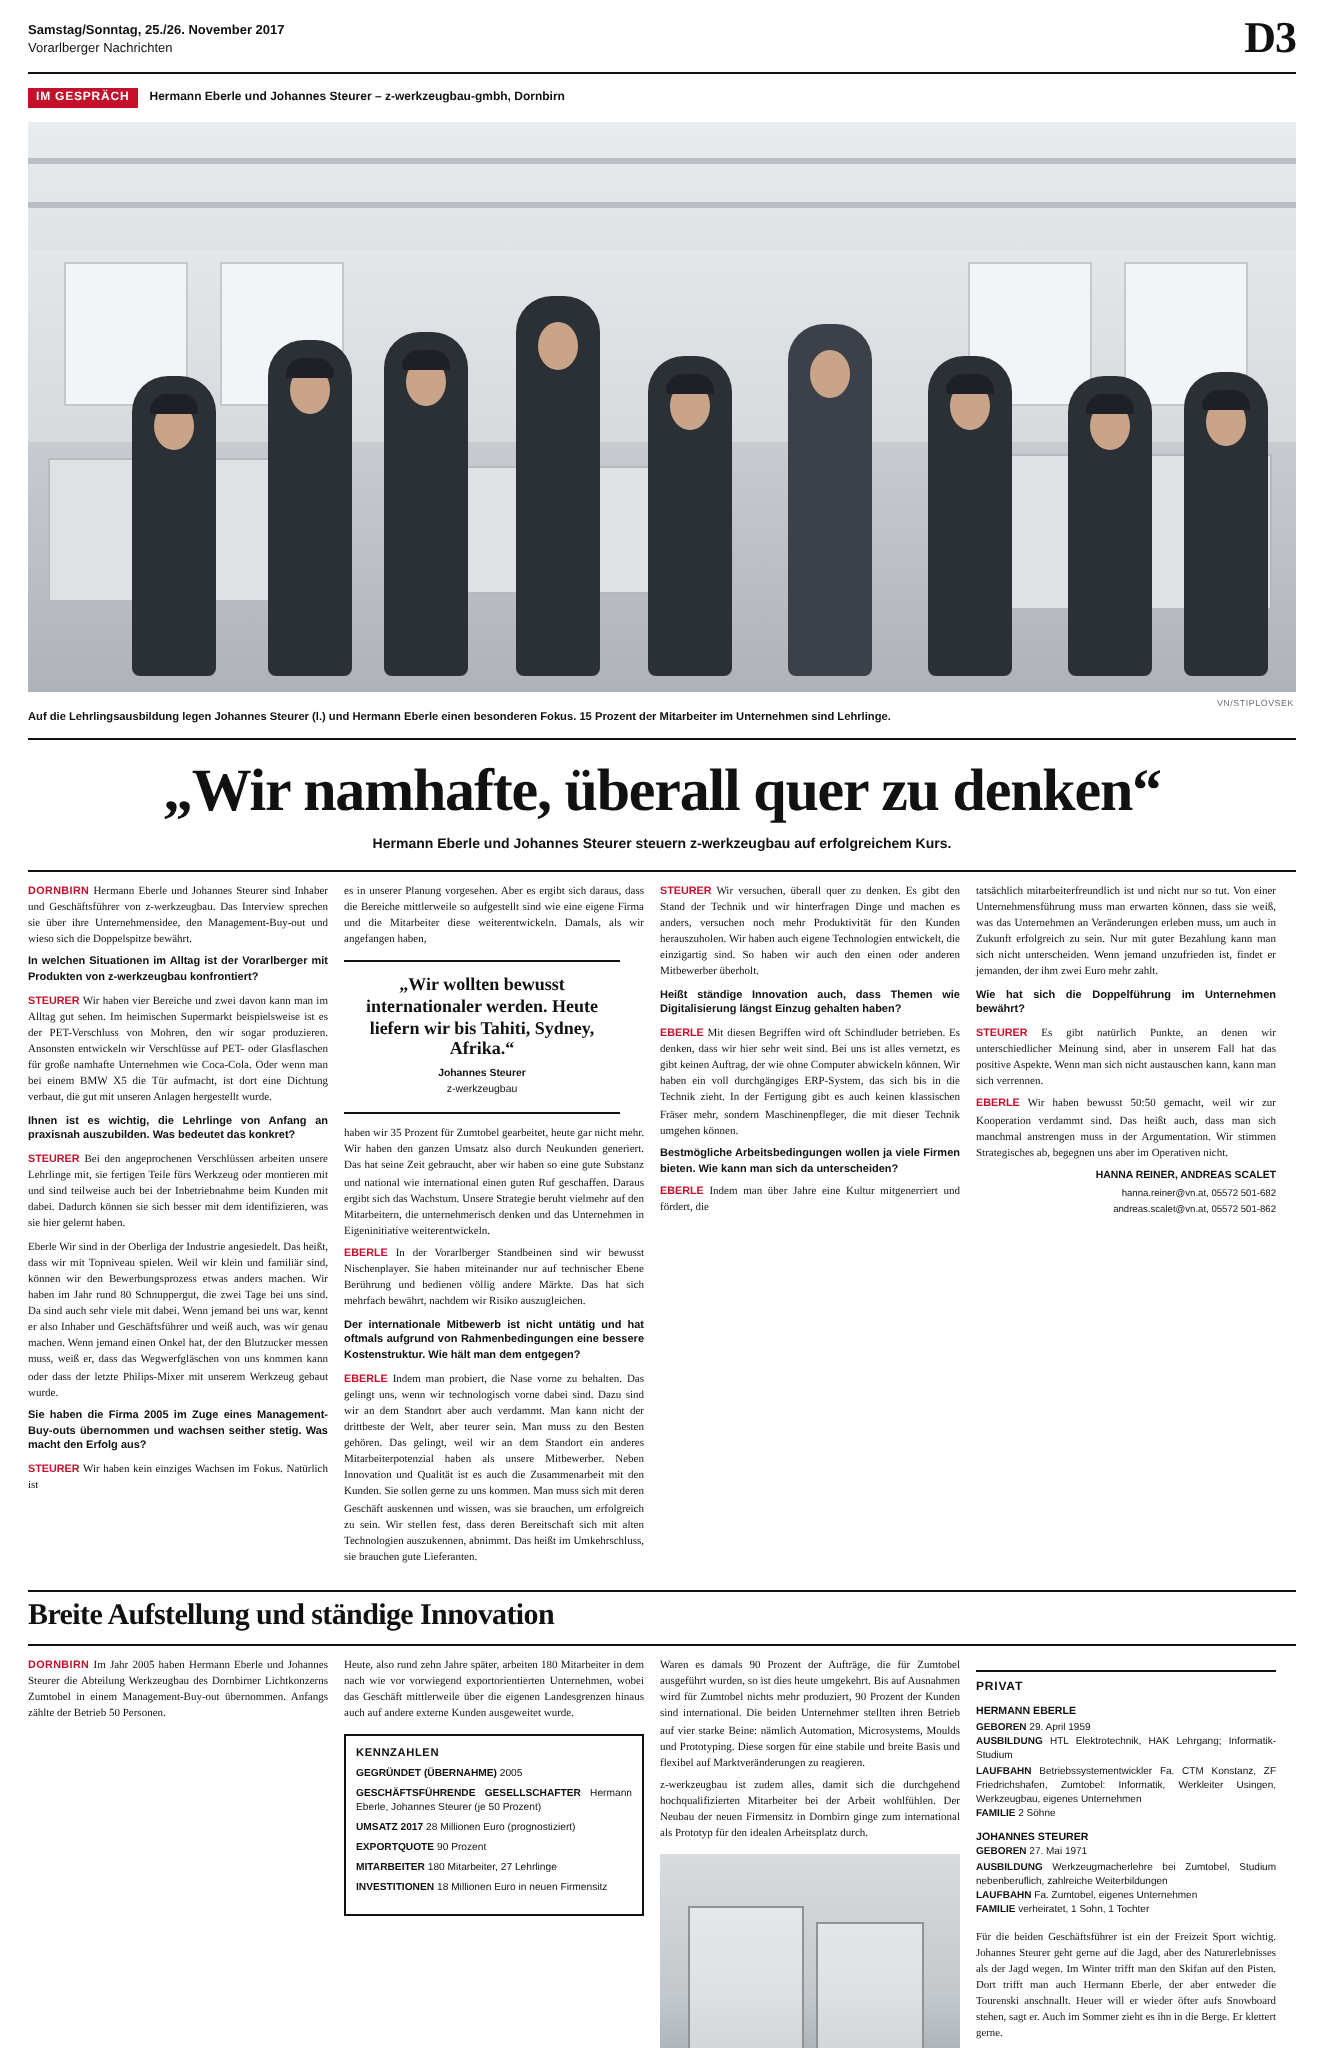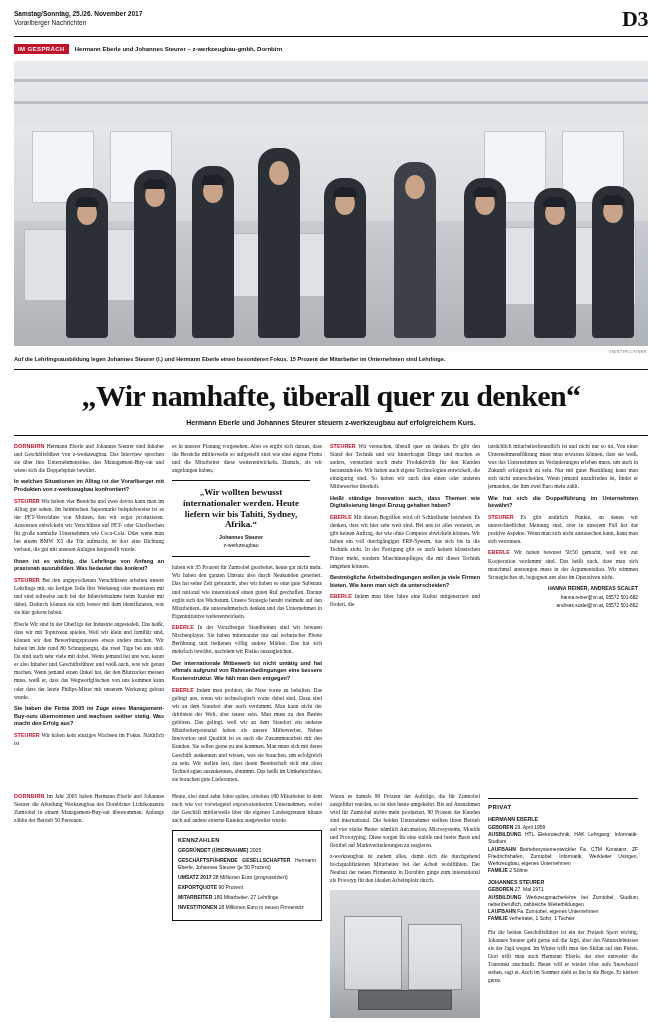--- a/index.html
+++ b/index.html
@@ -1,18 +1,18 @@
 <!DOCTYPE html>
 <html><head>
 <meta charset="utf-8">
 <style>
   html,body{margin:0;padding:0;background:#fff;}
   body{width:662px;height:1024px;font-family:"Liberation Serif",serif;color:#111;position:relative;overflow:hidden;}
   .page{width:662px;height:1024px;position:relative;padding:0;box-sizing:border-box;}
-  .masthead{display:flex;align-items:center;justify-content:space-between;padding:8px 14px 4px 14px;gap:31px;}
+  .masthead{display:flex;align-items:flex-end;justify-content:space-between;padding:8px 14px 4px 14px;gap:31px;}
   .masthead-left{font-family:"Liberation Sans",sans-serif;font-size:6.5px;line-height:1.35;color:#111;}
   .masthead-date{font-weight:bold;}
   .masthead-paper{font-weight:normal;}
   .masthead-right{font-family:"Liberation Serif",serif;font-size:22px;font-weight:bold;letter-spacing:-0.5px;line-height:1;}
   .rule{height:1px;background:#111;margin:2px 14px 0 14px;}
   .kicker{margin:7px 14px 0 14px;display:flex;align-items:center;gap:6px;}
   .kicker-tag{background:#c3112b;color:#fff;font-family:"Liberation Sans",sans-serif;font-size:6px;font-weight:bold;letter-spacing:.4px;padding:2px 4px;}
   .kicker-text{font-family:"Liberation Sans",sans-serif;font-size:6px;font-weight:bold;color:#111;}
   .photo-wrap{margin:7px 14px 0 14px;position:relative;}
   .photo{width:634px;height:285px;position:relative;overflow:hidden;background:#cdd2d6;}
@@ -178,20 +178,23 @@
       <p><span class="a-lbl">STEURER</span> <span>Es gibt natürlich Punkte, an denen wir unterschiedlicher Meinung sind, aber in unserem Fall hat das positive Aspekte. Wenn man sich nicht austauschen kann, kann man sich verrennen.</span></p>
       <p><span class="a-lbl">EBERLE</span> <span>Wir haben bewusst 50:50 gemacht, weil wir zur Kooperation verdammt sind. Das heißt auch, dass man sich manchmal anstrengen muss in der Argumentation. Wir stimmen Strategisches ab, begegnen uns aber im Operativen nicht.</span></p>
       <div class="byline">
         <span>HANNA REINER, ANDREAS SCALET</span>
         <span class="mail">hanna.reiner@vn.at, 05572 501-682</span>
         <span class="mail">andreas.scalet@vn.at, 05572 501-862</span>
       </div>
     </div>
   </div>
 
+  <div class="band">
+    <h2>Breite Aufstellung und ständige Innovation</h2>
+  </div>
 
   <div class="lower">
 
     <div class="lcol">
       <p><span class="lead-city">DORNBIRN</span> <span>Im Jahr 2005 haben Hermann Eberle und Johannes Steurer die Abteilung Werkzeugbau des Dornbirner Lichtkonzerns Zumtobel in einem Management-Buy-out übernommen. Anfangs zählte der Betrieb 50 Personen.</span></p>
     </div>
 
     <div class="lcol">
       <p>Heute, also rund zehn Jahre später, arbeiten 180 Mitarbeiter in dem nach wie vor vorwiegend exportorientierten Unternehmen, wobei das Geschäft mittlerweile über die eigenen Landesgrenzen hinaus auch auf andere externe Kunden ausgeweitet wurde.</p>
       <div class="factbox">

